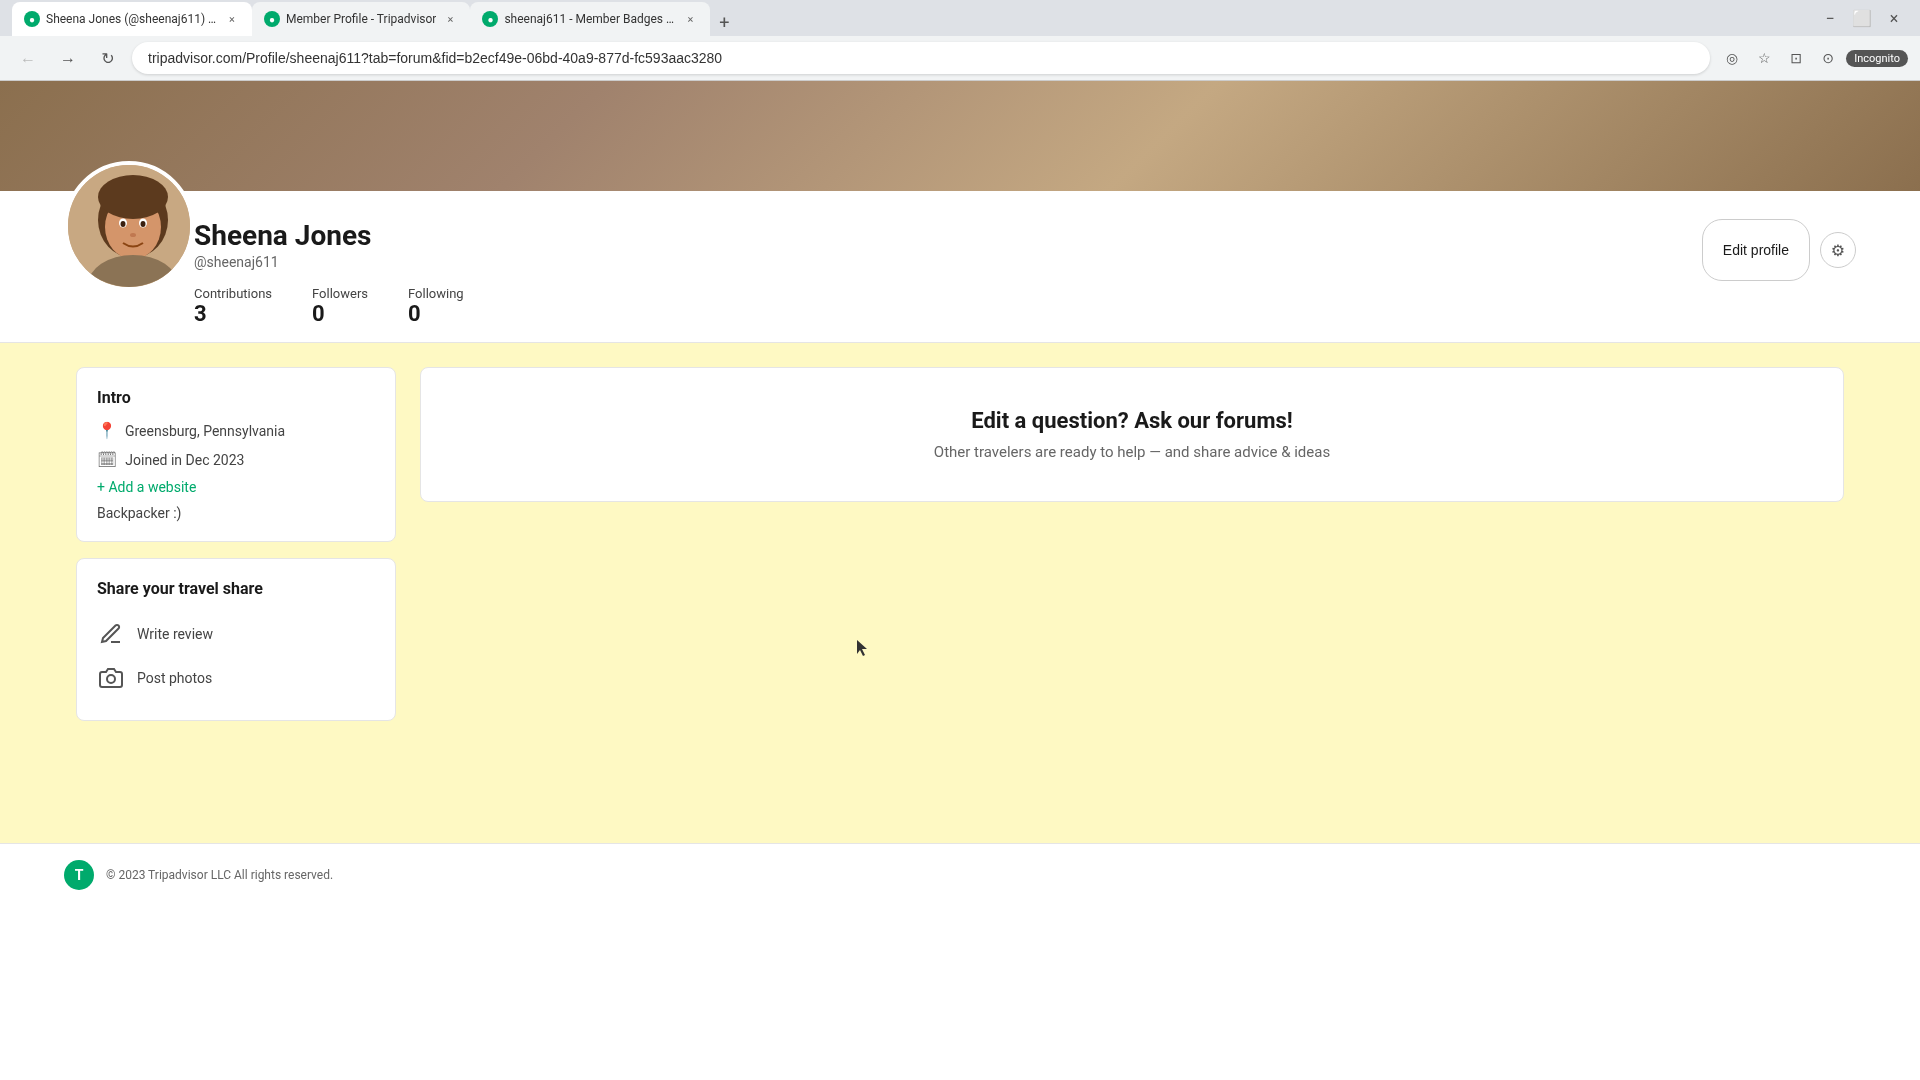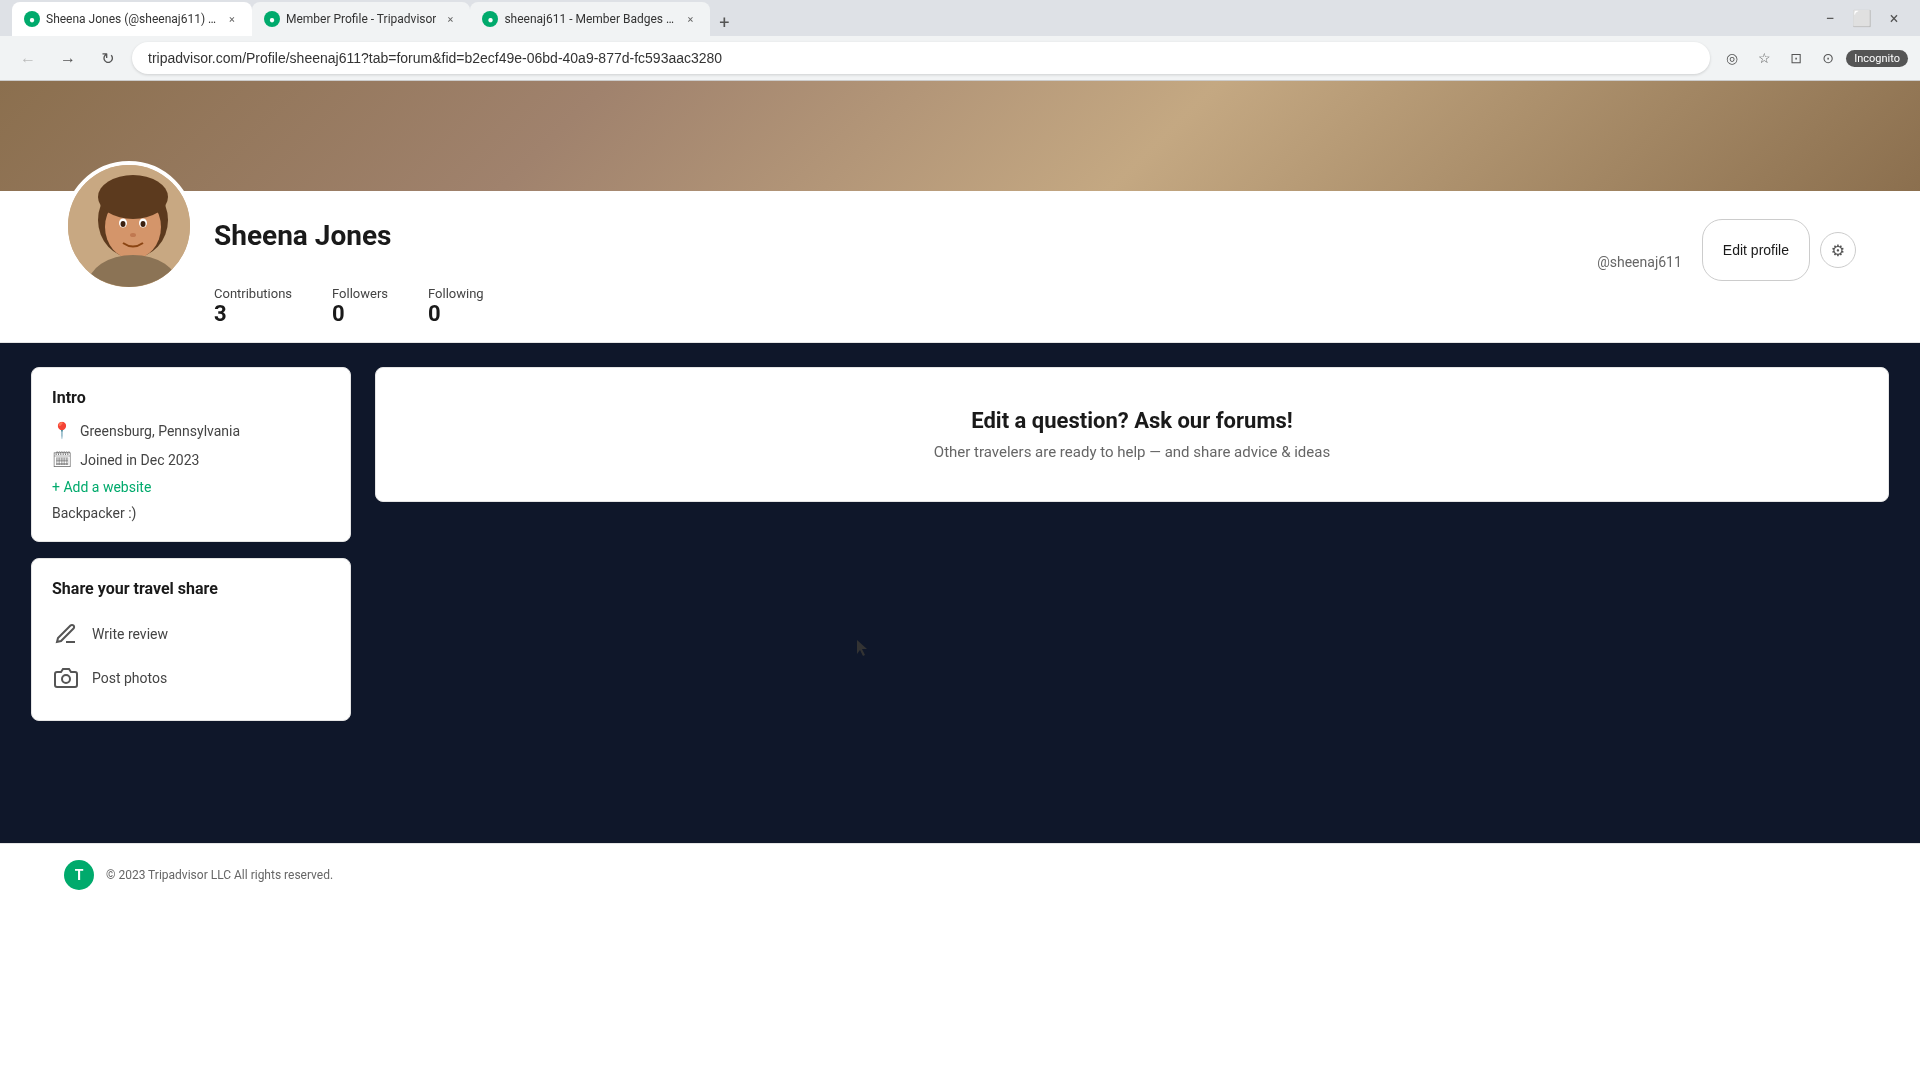--- a/index.html
+++ b/index.html
@@ -26,41 +26,41 @@
     .incognito-badge { background: #555; color: #fff; font-size: 11px; padding: 2px 8px; border-radius: 10px; display: flex; align-items: center; gap: 4px; }
 
     
     .page { background: #fff; }
     
     
     .cover-photo { height: 110px; background: linear-gradient(135deg, #8B6F4E 0%, #A0826D 30%, #C4A882 60%, #8B6F4E 100%); position: relative; }
 
     
     .profile-section { background: #fff; padding: 0 64px 0 64px; position: relative; border-bottom: 1px solid #e5e5e5; }
-    .profile-content { display: flex; align-items: flex-start; padding: 20px 0 0 0; gap: 20px; }
+    .profile-content { display: flex; align-items: flex-start; padding: 20px 0 0 0; }
     .avatar-container { position: relative; margin-top: -50px; }
     .avatar { width: 130px; height: 130px; border-radius: 50%; border: 4px solid #fff; overflow: hidden; background: #c8a882; }
     .profile-info { flex: 1; padding-top: 8px; }
     .profile-name { font-size: 28px; font-weight: 700; color: #1a1a1a; margin-bottom: 2px; }
-    .profile-username { font-size: 14px; color: #666; margin-bottom: 16px; text-align: right; }
+    .profile-username { font-size: 14px; color: #666; margin-bottom: 16px; }
     .stats-row { display: flex; gap: 40px; margin-bottom: 16px; }
     .stat-item { display: flex; flex-direction: column; }
     .stat-label { font-size: 13px; color: #444; }
     .stat-value { font-size: 22px; font-weight: 700; color: #1a1a1a; }
     .profile-actions { margin-left: auto; display: flex; gap: 10px; align-items: center; padding-top: 8px; }
     .edit-profile-btn { padding: 22px 20px; border: 1px solid #ccc; border-radius: 20px; background: #fff; font-size: 14px; font-weight: 500; cursor: pointer; color: #1a1a1a; }
     .settings-btn { width: 36px; height: 36px; border-radius: 50%; border: 1px solid #ccc; background: #fff; display: flex; align-items: center; justify-content: center; cursor: pointer; font-size: 16px; color: #555; }
 
     
     .profile-tabs { display: flex; gap: 0; border-bottom: none; margin-top: 8px; }
     .profile-tab { padding: 14px 16px; font-size: 14px; color: #444; cursor: pointer; border-bottom: 3px solid transparent; text-decoration: none; }
     .profile-tab.active { color: #00aa6c; border-bottom: 3px solid #00aa6c; font-weight: 600; }
 
     
-    .main-content { display: flex; gap: 0; padding: 0 31px; margin-top: 0; background: #0f172a; min-height: 500px; }
+    .main-content { display: flex; gap: 0; padding: 0 76px; margin-top: 0; background: #fef9c3; min-height: 500px; }
     
     
     .sidebar { width: 320px; flex-shrink: 0; padding: 24px 0; display: flex; flex-direction: column; gap: 16px; }
     .sidebar-card { background: #fff; border-radius: 8px; padding: 20px; border: 1px solid #e5e5e5; }
     .sidebar-card-title { font-size: 16px; font-weight: 700; color: #1a1a1a; margin-bottom: 14px; }
     .intro-item { display: flex; align-items: center; gap: 8px; margin-bottom: 10px; font-size: 14px; color: #444; }
     .intro-icon { font-size: 16px; color: #666; }
     .intro-link { color: #00aa6c; text-decoration: none; font-size: 14px; }
     .intro-bio { font-size: 14px; color: #444; margin-top: 10px; }
     .share-item { display: flex; align-items: center; gap: 12px; padding: 8px 0; cursor: pointer; font-size: 14px; color: #444; }

